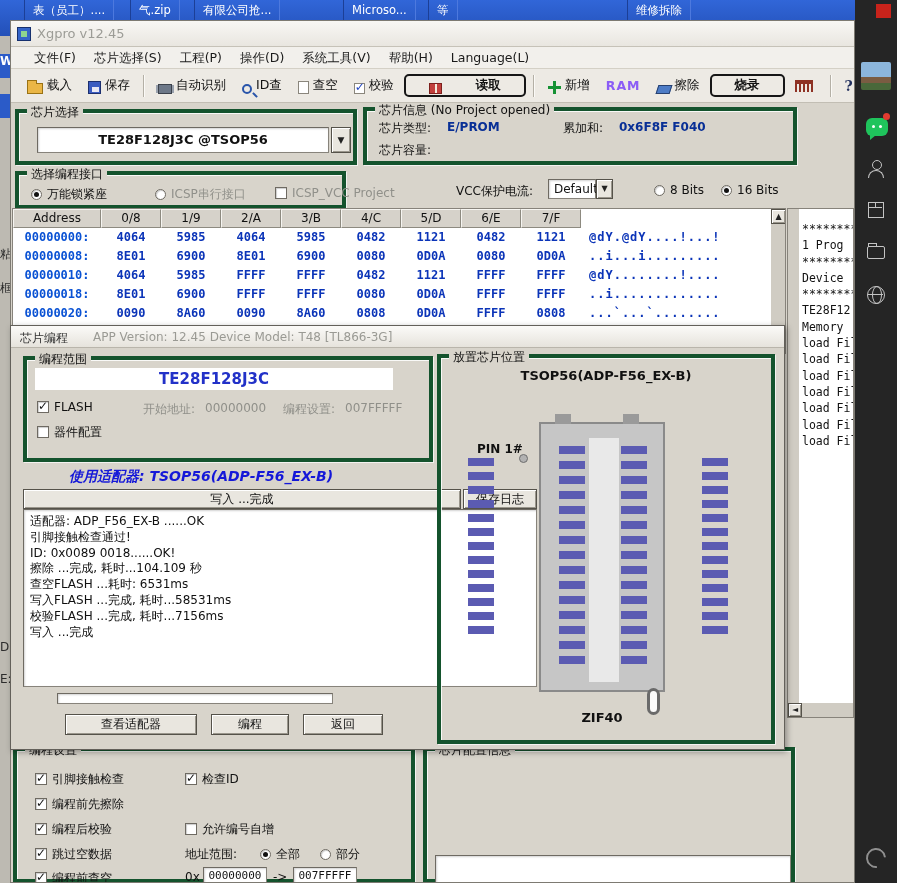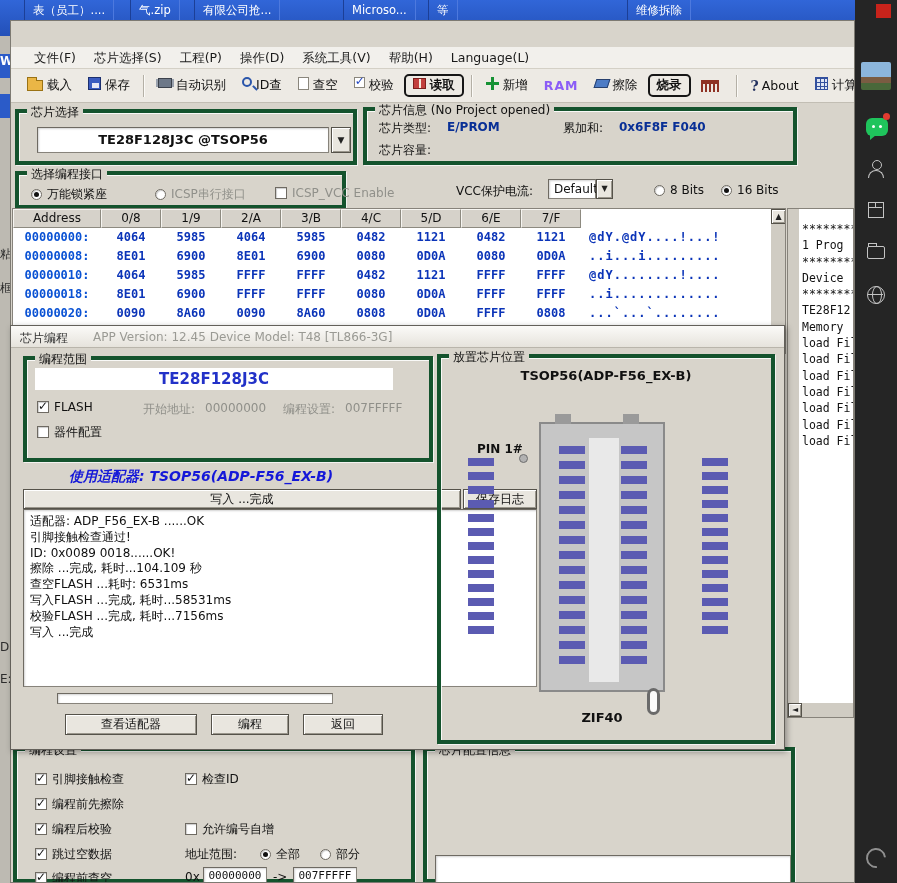--- a/index.html
+++ b/index.html
@@ -12,22 +12,22 @@
 
 
 .win{position:absolute;left:10px;top:20px;width:845px;height:863px;background:#d8d4cb;border:1px solid #7d7a72;overflow:hidden;z-index:10;}
 .titlebar{position:absolute;left:0;top:0;width:100%;height:26px;background:linear-gradient(180deg,#f8f7f4,#e9e6e0);border-bottom:1px solid #c6c2b8;}
 .titlebar .title{position:absolute;left:26px;top:5px;font-size:13px;color:#9c9c96;}
 .app-ico{position:absolute;left:6px;top:6px;width:14px;height:14px;background:#3565c8;border:1px solid #16306e;}
 .app-ico::after{content:"";position:absolute;left:3px;top:3px;width:6px;height:6px;background:#8fd58f;}
 .menubar{position:absolute;left:0;top:26px;width:100%;height:22px;background:#f2f0ec;border-bottom:1px solid #d4d0c6;padding-left:14px;display:flex;align-items:center;}
 .menu-item{padding:0 9px;font-size:12.5px;color:#1a1a1a;line-height:22px;}
 .toolbar{position:absolute;left:0;top:48px;width:100%;height:34px;background:#edeae4;border-bottom:1px solid #c2beb4;display:flex;align-items:center;padding-left:8px;}
-.tbtn{display:inline-flex;align-items:flex-start;padding:3px 6px;margin:0 2px;font-size:12.5px;white-space:nowrap;}
-.tbtn.framed{border:2px solid #161616;border-radius:5px;font-weight:700;padding:1px 7px;}
+.tbtn{display:inline-flex;align-items:flex-end;padding:3px 6px;margin:0 2px;font-size:12.5px;white-space:nowrap;}
+.tbtn.framed{border:2px solid #161616;border-radius:5px;font-weight:700;padding:1px 23px;gap:30px;}
 .tsep{width:0;height:22px;border-left:1px solid #b4b0a6;border-right:1px solid #fbfaf7;margin:0 5px;}
 .ram-txt{color:#8b5cf6;font-weight:700;letter-spacing:1px;}
 .q-glyph{font-weight:700;font-size:14px;color:#23315f;margin-right:3px;font-family:"DejaVu Serif",serif;}
 
 
 .ic{display:inline-block;position:relative;margin-right:4px;}
 .i-folder{width:16px;height:11px;background:#eab646;border:1px solid #9a7214;margin-top:3px;}
 .i-folder::before{content:"";position:absolute;left:-1px;top:-4px;width:8px;height:3px;background:#eab646;border:1px solid #9a7214;border-bottom:none;}
 .i-disk{width:13px;height:13px;background:#3b5cc0;border:1px solid #1c2f6e;}
 .i-disk::after{content:"";position:absolute;left:3px;bottom:1px;width:7px;height:5px;background:#e8e8f4;}
@@ -134,20 +134,24 @@
 </div>
 
 <div class="frag blue" style="left:0;top:54px;width:10px;height:24px">W</div>
 <div class="frag blue" style="left:0;top:94px;width:10px;height:24px"></div>
 <div class="frag" style="left:0;top:246px;width:12px;height:16px">粘</div>
 <div class="frag" style="left:0;top:280px;width:12px;height:16px">框</div>
 <div class="frag" style="left:0;top:640px;width:14px;height:16px">D:</div>
 <div class="frag" style="left:0;top:672px;width:14px;height:16px">E:</div>
 
 <div class="win">
+  <div class="titlebar">
+    <span class="app-ico"></span>
+    <span class="title">Xgpro v12.45</span>
+  </div>
 
   <div class="menubar">
     <span class="menu-item">文件(F)</span>
     <span class="menu-item">芯片选择(S)</span>
     <span class="menu-item">工程(P)</span>
     <span class="menu-item">操作(D)</span>
     <span class="menu-item">系统工具(V)</span>
     <span class="menu-item">帮助(H)</span>
     <span class="menu-item">Language(L)</span>
   </div>
@@ -223,21 +227,21 @@
     <span class="opt navy" style="left:80px;top:9px">E/PROM</span>
     <span class="opt" style="left:196px;top:9px">累加和:</span>
     <span class="opt navy" style="left:252px;top:9px">0x6F8F F040</span>
     <span class="opt" style="left:12px;top:31px">芯片容量:</span>
   </div>
 
   <div class="group" style="left:4px;top:150px;width:331px;height:38px">
     <span class="legend">选择编程接口</span>
     <span class="opt" style="left:12px;top:11px"><span class="radio on"></span><span>万能锁紧座</span></span>
     <span class="opt gray" style="left:136px;top:11px"><span class="radio"></span><span>ICSP串行接口</span></span>
-    <span class="opt gray" style="left:256px;top:11px"><span class="cb"></span><span>ICSP_VCC Enable</span></span>
+    <span class="opt gray" style="left:256px;top:11px"><span class="cb"></span><span>ICSP_VCC Project</span></span>
   </div>
 
   <span class="opt" style="left:445px;top:162px">VCC保护电流:</span>
   <div class="sunken" style="position:absolute;left:537px;top:158px;width:48px;height:20px;line-height:18px;padding-left:5px;font-size:12px">Default</div>
   <div class="combo-btn" style="position:absolute;left:585px;top:158px;width:17px;height:20px;line-height:18px;font-size:8px"><span>▼</span></div>
   <span class="opt" style="left:643px;top:162px"><span class="radio"></span><span>8 Bits</span></span>
   <span class="opt" style="left:710px;top:162px"><span class="radio on"></span><span>16 Bits</span></span>
 
   <div class="hex">
     <div class="hxr" style="top:0">

